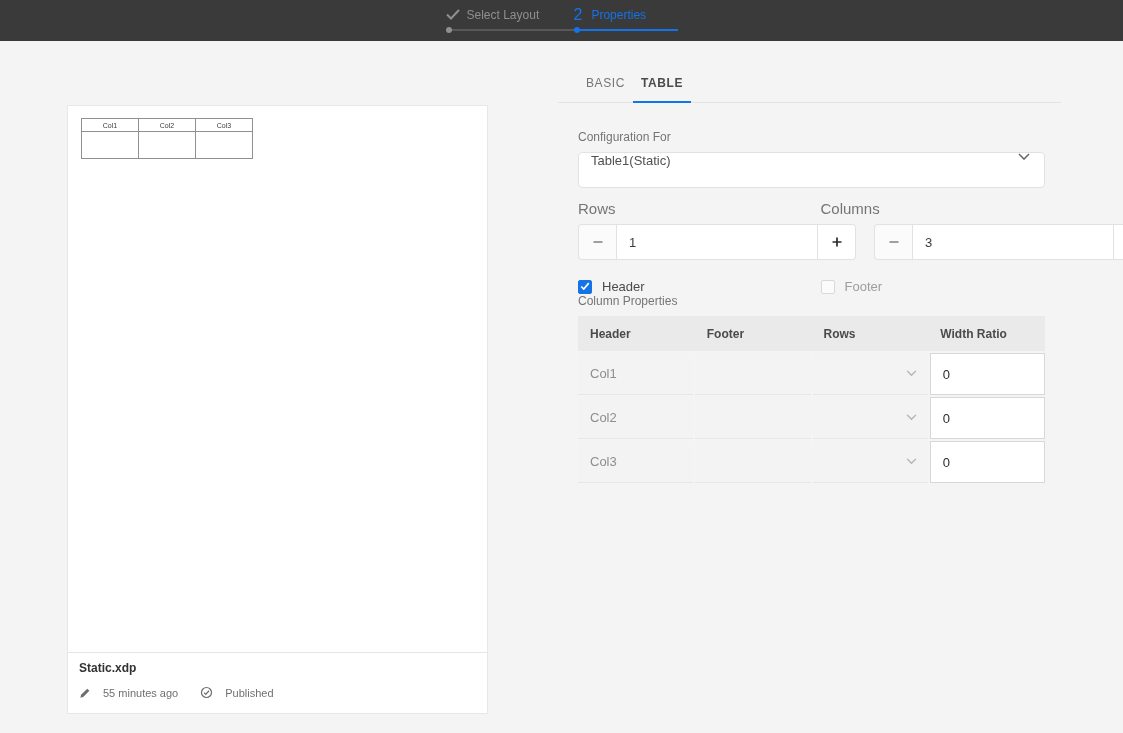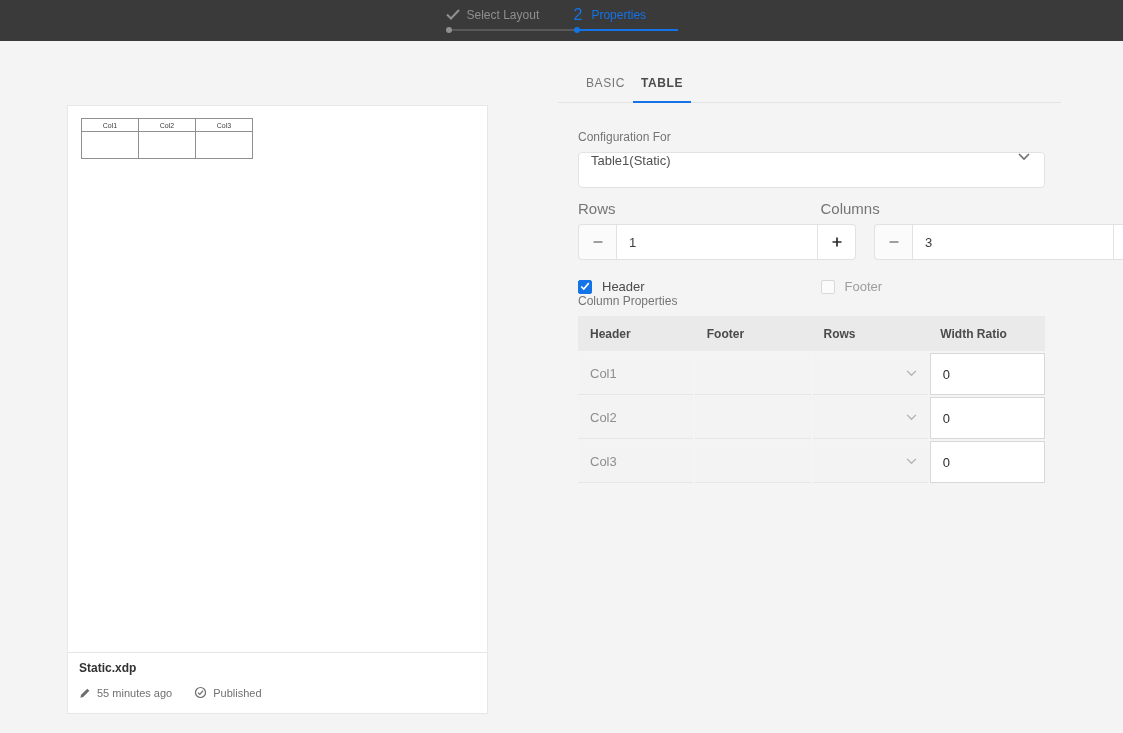--- a/index.html
+++ b/index.html
@@ -29,21 +29,21 @@
   .preview-card { position:absolute; left:67px; top:105px; width:421px; height:609px; background:#ffffff; border:1px solid #e7e7e7; display:flex; flex-direction:column; }
   .thumb { flex:1; position:relative; }
   .mini-table { position:absolute; left:13px; top:12px; width:172px; border-left:1px solid #909090; border-top:1px solid #909090; }
   .mini-row { display:flex; }
   .mini-cell { flex:1; border-right:1px solid #909090; border-bottom:1px solid #909090; }
   .mini-row.head .mini-cell { height:13px; font-size:7px; color:#3c3c3c; display:flex; align-items:center; justify-content:center; }
   .mini-row.body .mini-cell { height:27px; }
   .card-footer { height:61px; border-top:1px solid #e6e6e6; padding:8px 11px 0 11px; }
   .filename { font-size:12px; font-weight:bold; color:#323232; }
   .meta { display:flex; align-items:center; gap:22px; margin-top:11px; font-size:11px; color:#707070; }
-  .meta-item { display:flex; align-items:center; gap:6px; }
+  .meta-item { display:flex; align-items:center; gap:12px; }
 
   
   .props-panel { position:absolute; left:558px; top:60px; width:503px; }
   .tabs { display:flex; padding-left:20px; border-bottom:1px solid #e4e4e4; height:43px; align-items:flex-end; }
   .tab { font-size:12px; letter-spacing:.6px; padding:0 8px 11px 8px; color:#757575; cursor:pointer; border-bottom:2px solid transparent; margin-bottom:-1px; }
   .tab.active { color:#4b4b4b; font-weight:bold; border-bottom-color:var(--accent,#1473e6); }
 
   .form { margin-left:20px; width:467px; }
   .field-label { display:block; font-size:12px; color:#757575; line-height:14px; }
   .lbl-config { margin-top:27px; margin-bottom:8px; }

